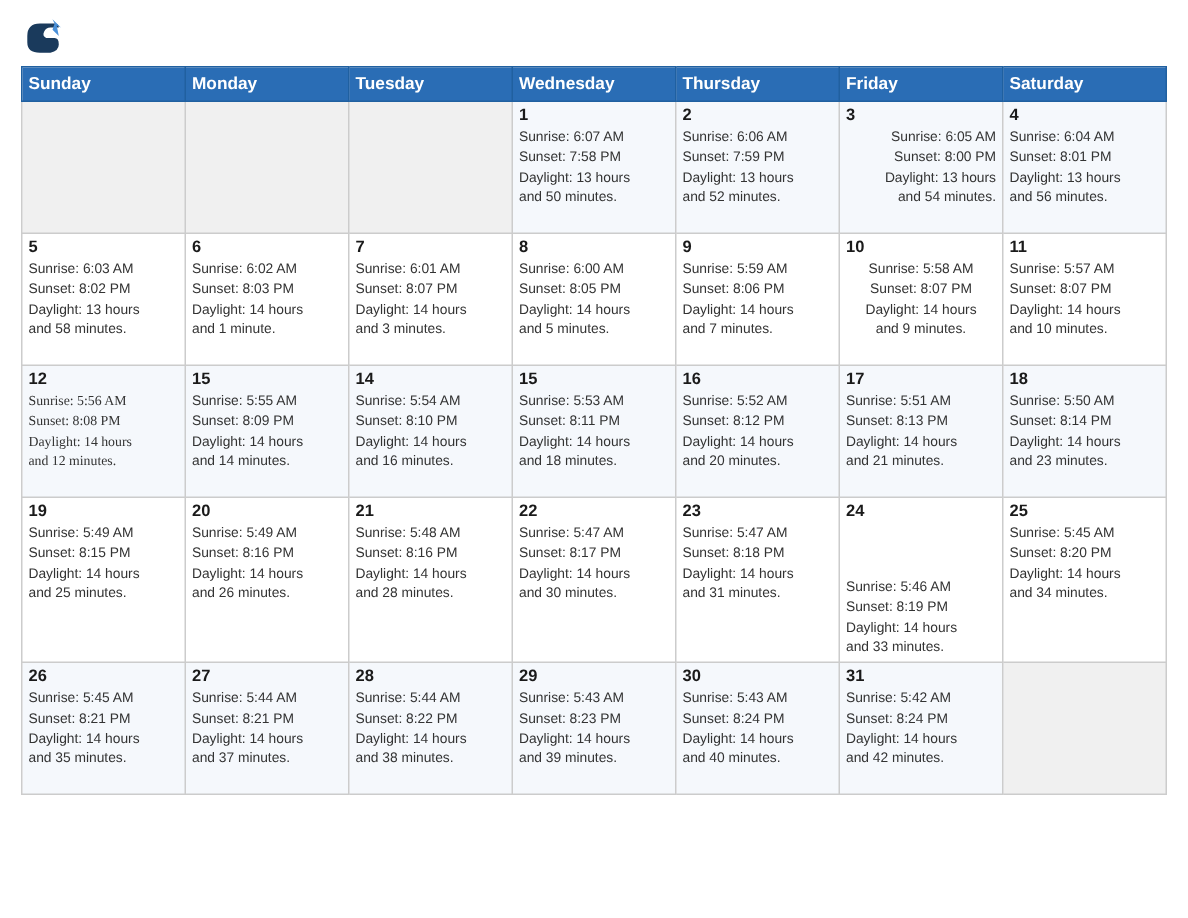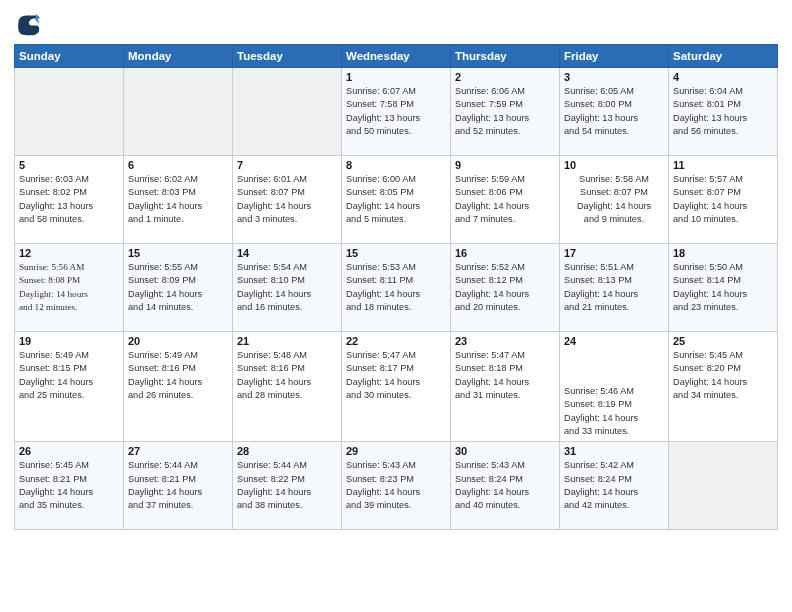--- a/index.html
+++ b/index.html
@@ -148,21 +148,21 @@
           </td>
           <td>
             <span class="day-num">2</span>
             <div class="day-info" style="white-space: pre-line;">Sunrise: 6:06 AM
 Sunset: 7:59 PM
 Daylight: 13 hours
 and 52 minutes.</div>
           </td>
           <td>
             <span class="day-num">3</span>
-            <div class="day-info" style="white-space: pre-line;">Sunrise: 6:05 AM
+            <div class="day-info" style="white-space: pre-line; text-align: right;">Sunrise: 6:05 AM
 Sunset: 8:00 PM
 Daylight: 13 hours
 and 54 minutes.</div>
           </td>
           <td>
             <span class="day-num">4</span>
             <div class="day-info" style="white-space: pre-line;">Sunrise: 6:04 AM
 Sunset: 8:01 PM
 Daylight: 13 hours
 and 56 minutes.</div>

